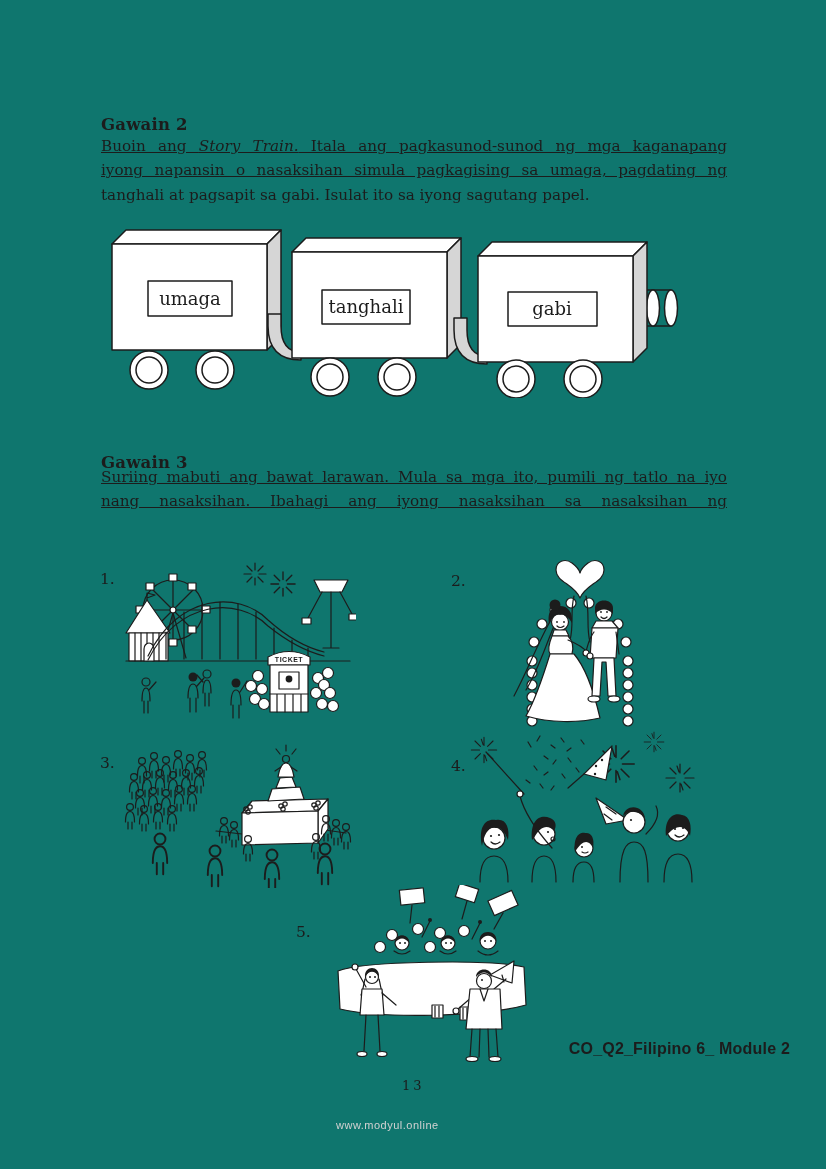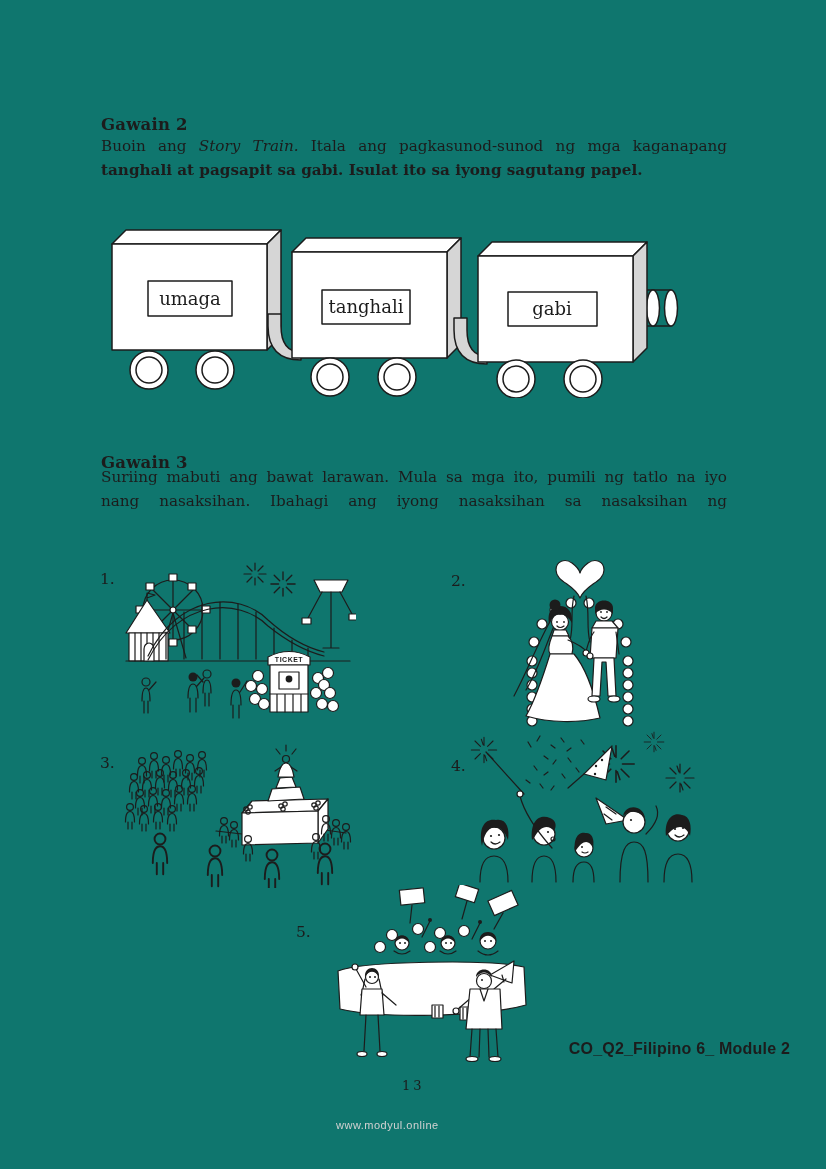--- a/index.html
+++ b/index.html
@@ -2,22 +2,22 @@
 <html><head>
 <meta charset="utf-8">
 <style>
   html,body{margin:0;padding:0;background:#ffffff;}
   .page{position:relative;width:826px;height:1169px;margin:0 auto;background:#0f766e;
         font-family:"DejaVu Serif", serif;color:#1c1c1c;overflow:hidden;}
   .heading{position:absolute;left:101px;font-size:16.5px;font-weight:bold;letter-spacing:.2px;}
   #g2-title{top:101px;} #g3-title{top:439px;}
   .para{position:absolute;left:101px;width:626px;font-size:15.2px;line-height:24.4px;}
   #g2-para{top:134px;} #g3-para{top:465px;}
-  .jline{text-align:justify;text-align-last:justify;}
-  .jlast{text-align:left;font-weight:bold;}
+  .jline{text-align:justify;text-align-last:justify;text-decoration:underline;}
+  .jlast{text-align:left;}
   .fig-num{position:absolute;font-size:15.5px;}
   #num1{left:100px;top:570px;} #num2{left:451px;top:572px;}
   #num3{left:100px;top:754px;} #num4{left:451px;top:757px;}
   #num5{left:296px;top:923px;}
   .abs{position:absolute;}
   
   .art *{stroke:#1c1c1c;stroke-width:1.2;fill:none;stroke-linecap:round;stroke-linejoin:round;}
   .art .fill{fill:#1c1c1c;stroke:none;}
   .art .wf{fill:#ffffff;}
   .art .gf{fill:#d6d6d6;}
@@ -33,20 +33,21 @@
 </style>
 </head>
 <body>
 
 <div class="page">
 
   <h2 class="heading" id="g2-title">Gawain 2</h2>
 
   <div class="para" id="g2-para">
     <div class="jline"><span>Buoin ang </span><i>Story Train.</i><span> Itala ang pagkasunod-sunod ng mga kaganapang</span></div>
+    <div class="jline">iyong napansin o nasaksihan simula pagkagising sa umaga, pagdating ng</div>
     <div class="jlast">tanghali at pagsapit sa gabi. Isulat ito sa iyong sagutang papel.</div>
   </div>
 
   <svg class="abs art train" style="left:105px;top:226px;" width="580" height="172" viewBox="0 0 580 172">
 
     <g>
       <path d="M542,64 H566 M542,100 H566"></path>
       <ellipse class="wf" cx="548" cy="82" rx="6.5" ry="18"></ellipse>
       <ellipse class="wf" cx="566" cy="82" rx="6.5" ry="18"></ellipse>
     </g>

